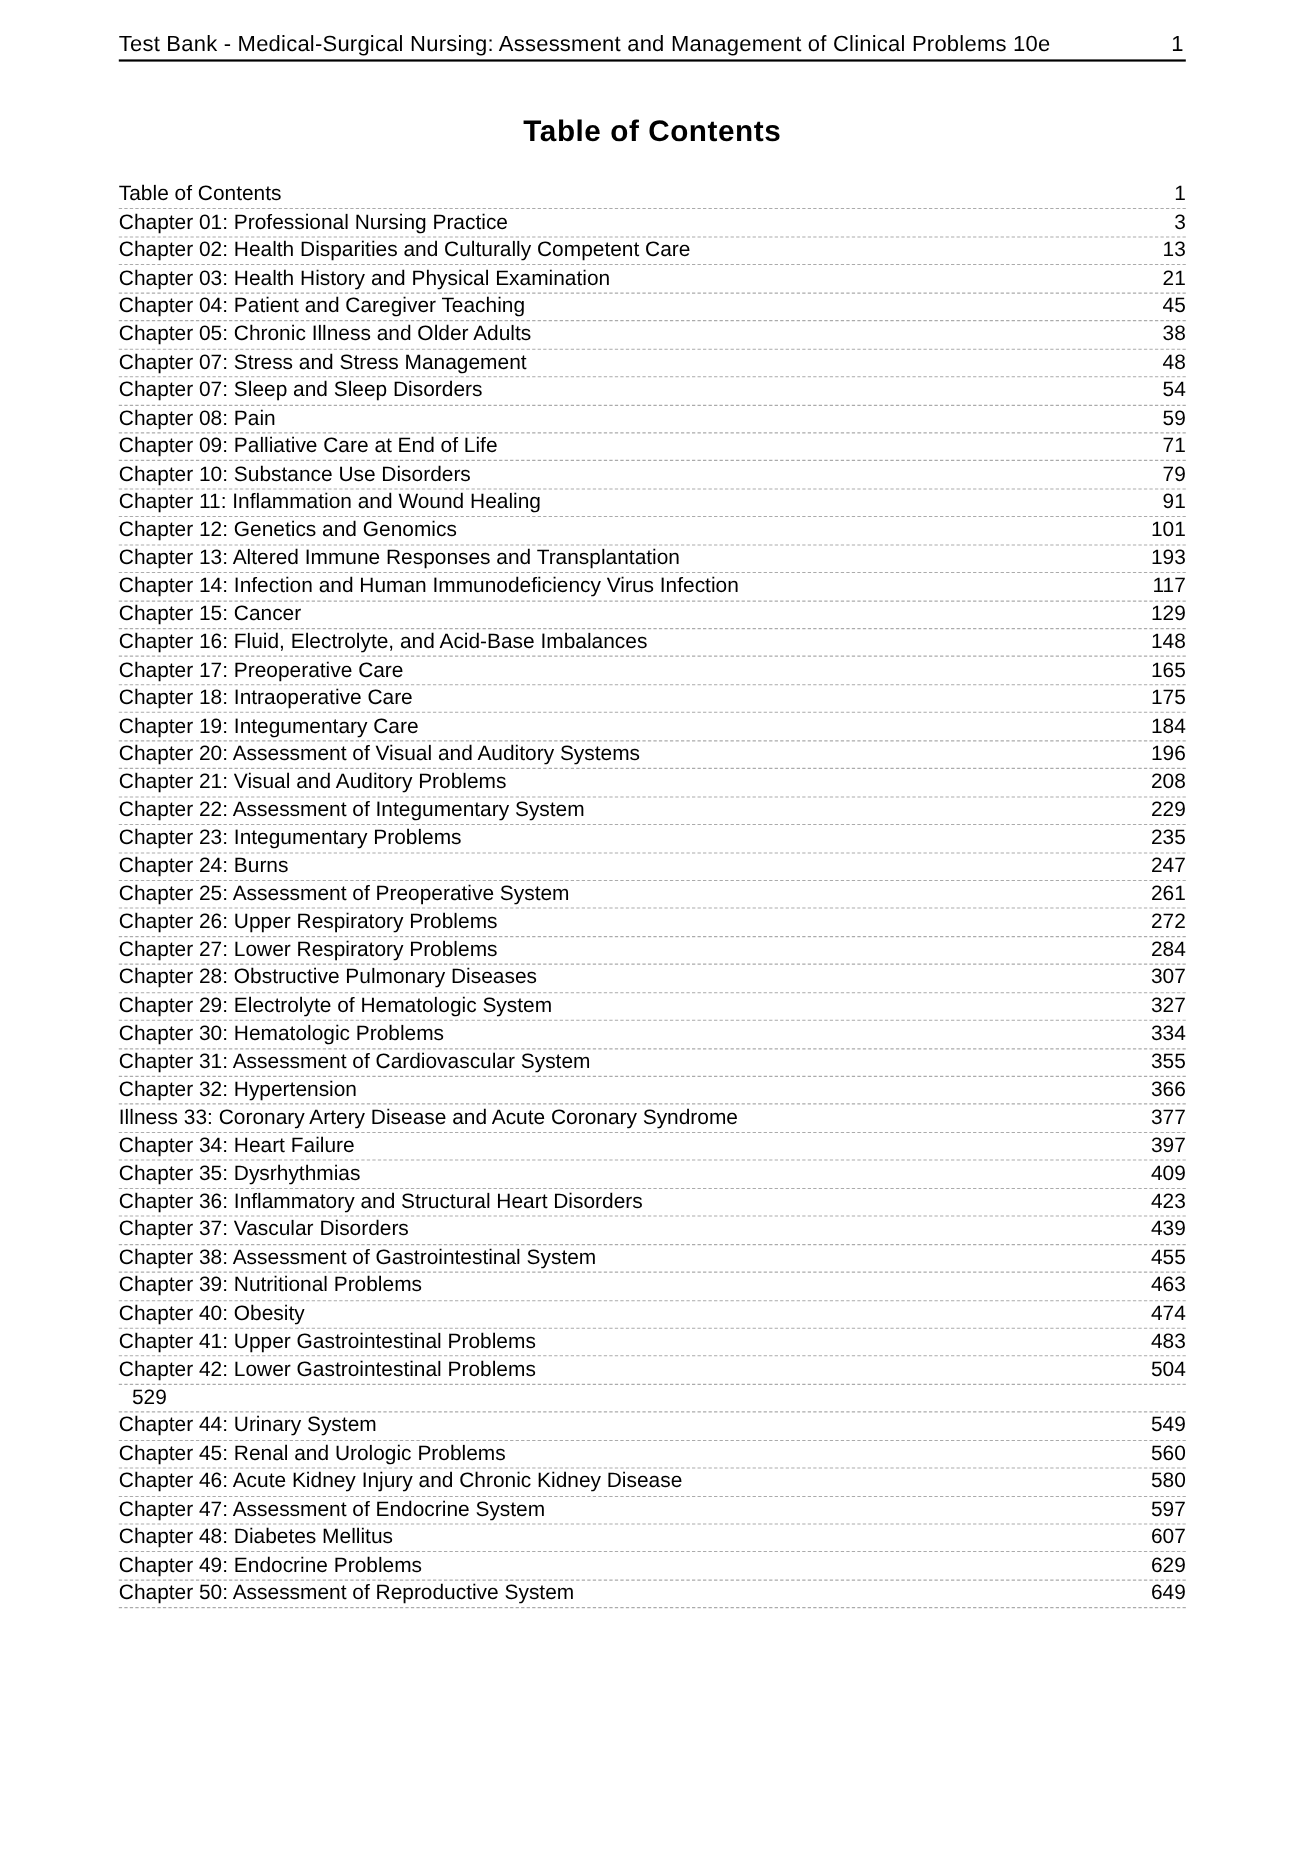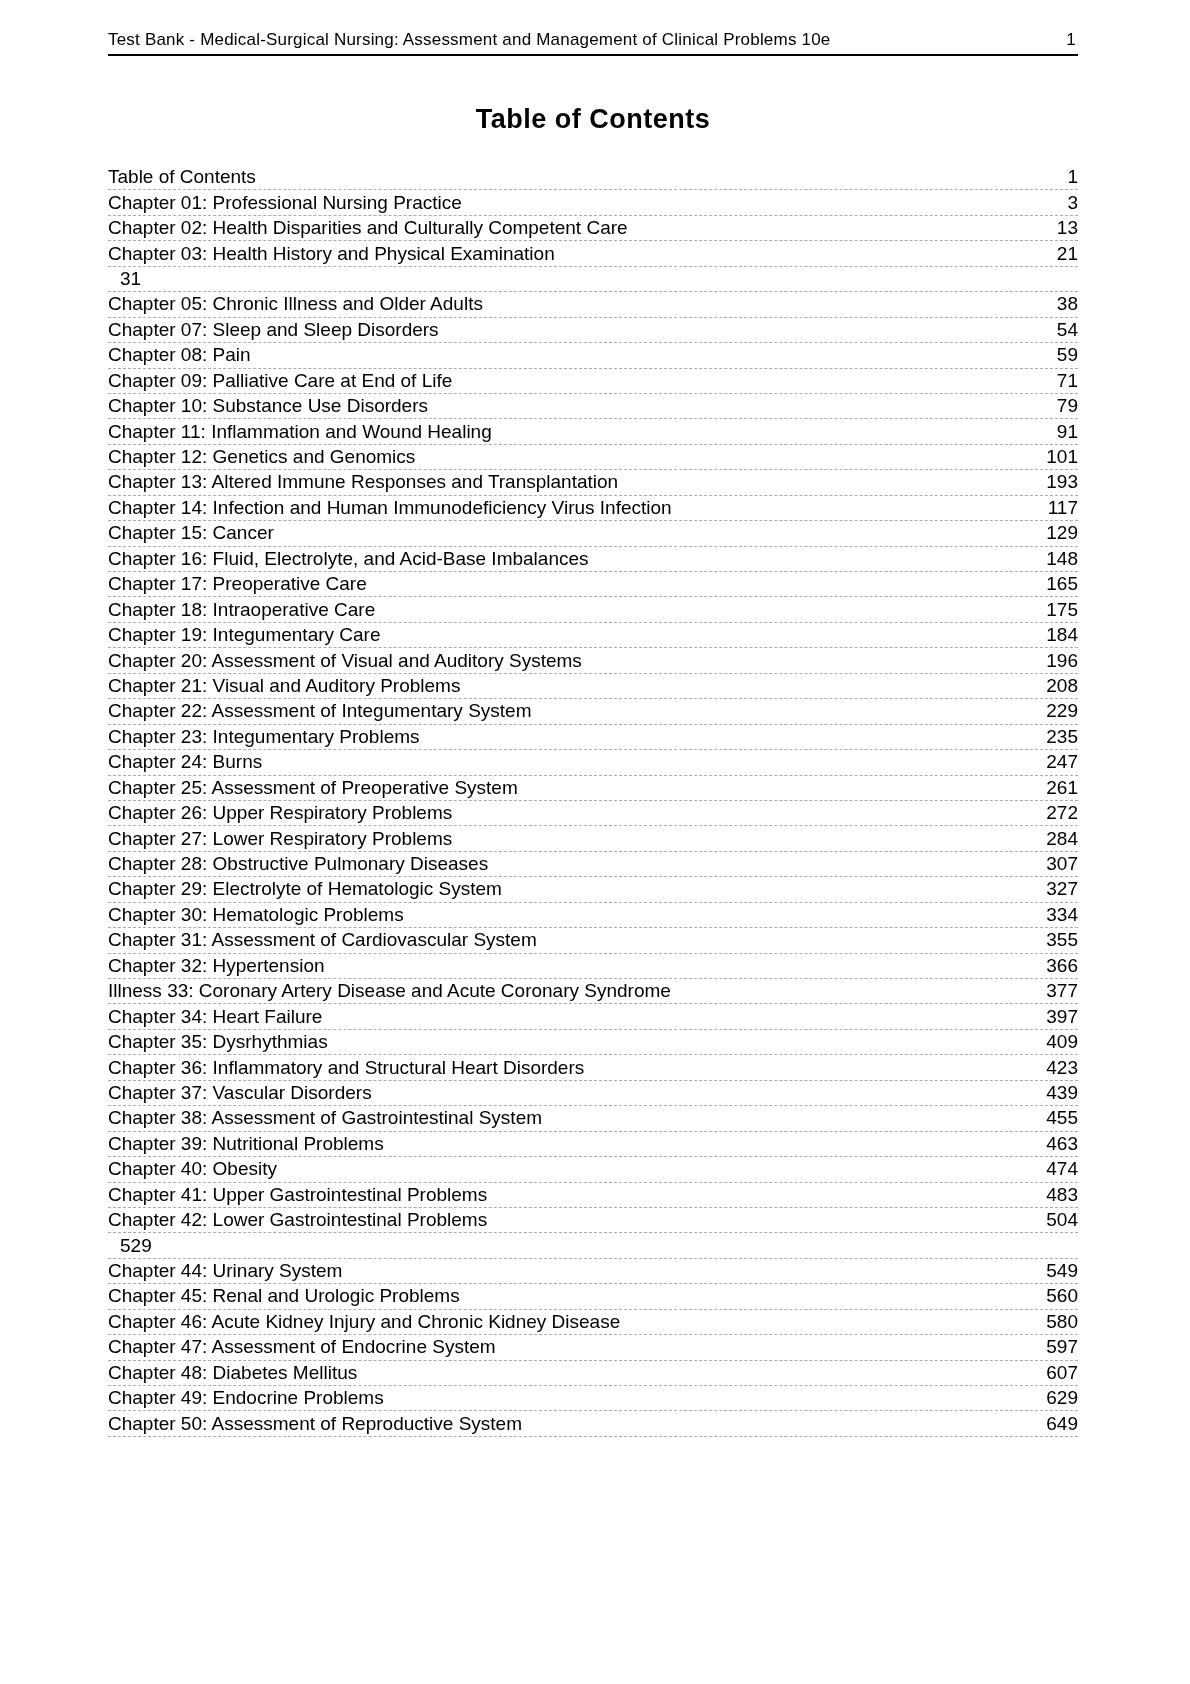--- a/index.html
+++ b/index.html
@@ -20,21 +20,21 @@
     position: absolute;
     left: 108px;
     top: 0;
     width: 970px;
   }
   .doc-header {
     margin-top: 30px;
     display: flex;
     justify-content: space-between;
     align-items: flex-end;
-    font-size: 17px;
+    font-size: 20px;
     line-height: 20px;
     padding-bottom: 4px;
     border-bottom: 2px solid #000000;
     letter-spacing: 0.2px;
   }
   .doc-header .hdr-page {
     padding-right: 2px;
   }
   .doc-title {
     margin: 47px 0 0 0;
@@ -90,27 +90,32 @@
         </div>
         <div class="toc-row">
           <span class="toc-label">Chapter 02: Health Disparities and Culturally Competent Care</span>
           <span class="toc-page">13</span>
         </div>
         <div class="toc-row">
           <span class="toc-label">Chapter 03: Health History and Physical Examination</span>
           <span class="toc-page">21</span>
         </div>
         <div class="toc-row">
-          <span class="toc-page">31</span>
+          <span class="toc-label">Chapter 04: Patient and Caregiver Teaching</span>
+          <span class="toc-page">45</span>
         </div>
         <div class="toc-row">
           <span class="toc-label">Chapter 05: Chronic Illness and Older Adults</span>
           <span class="toc-page">38</span>
         </div>
         <div class="toc-row">
+          <span class="toc-label">Chapter 07: Stress and Stress Management</span>
+          <span class="toc-page">48</span>
+        </div>
+        <div class="toc-row">
           <span class="toc-label">Chapter 07: Sleep and Sleep Disorders</span>
           <span class="toc-page">54</span>
         </div>
         <div class="toc-row">
           <span class="toc-label">Chapter 08: Pain</span>
           <span class="toc-page">59</span>
         </div>
         <div class="toc-row">
           <span class="toc-label">Chapter 09: Palliative Care at End of Life</span>
           <span class="toc-page">71</span>

